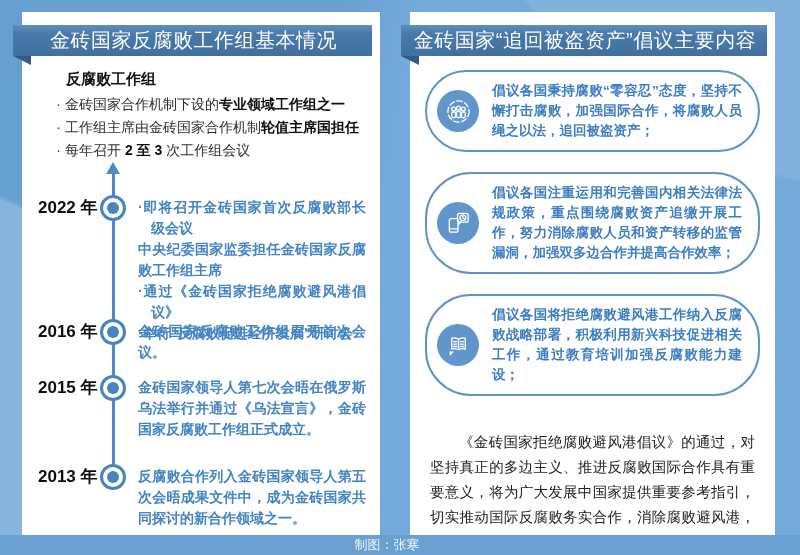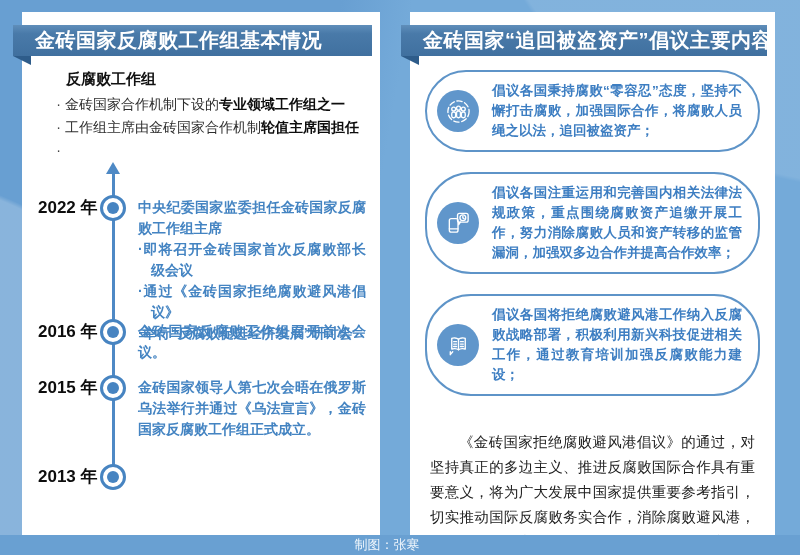--- a/index.html
+++ b/index.html
@@ -12,22 +12,22 @@
       radial-gradient(circle 430px at 880px -240px, rgba(255,255,255,.10) 0 99%, transparent 100%),
       linear-gradient(100deg,#689fd2 0 38%, #74aad9 46% 100%);
   }
   .card { position:absolute; top:12px; bottom:20px; background:#fff; }
   .card-left  { left:22px;  width:358px; }
   .card-right { left:410px; width:365px; }
 
   .banner {
     position:absolute; top:13px; left:-9px; right:8px; height:31px;
     background:linear-gradient(180deg,#5f8eba 0%, #497aa9 28%, #40709f 100%);
-    color:#fff; font-weight:bold; font-size:20px; letter-spacing:.5px;
-    line-height:31px; padding-left:22px; white-space:nowrap;
+    color:#fff; font-weight:normal; font-size:20px; letter-spacing:.5px;
+    line-height:31px; padding-left:2px; white-space:nowrap;text-align:center;
   }
   .banner-fold {
     position:absolute; left:-9px; top:44px; width:18px; height:9px;
     background:#2e5c8a; clip-path:polygon(0 0, 100% 0, 100% 100%);
   }
 
   
   .subtitle { position:absolute; top:58px; left:44px; font-size:15px; font-weight:bold; color:#111; }
   .facts { position:absolute; top:81px; left:30px; right:10px; }
   .fact { display:flex; font-size:14px; color:#2e2e2e; line-height:23px; }
@@ -81,32 +81,33 @@
     <div class="fact">
       <span class="mk">·</span>
       <span><span>金砖国家合作机制下设的</span><b>专业领域工作组之一</b><span></span></span>
     </div>
     <div class="fact">
       <span class="mk">·</span>
       <span><span>工作组主席由金砖国家合作机制</span><b>轮值主席国担任</b><span></span></span>
     </div>
     <div class="fact">
       <span class="mk">·</span>
+      <span><span>每年召开 </span><b>2 至 3</b><span> 次工作组会议</span></span>
     </div>
   </div>
 
   <div class="tl-arrow"></div>
   <div class="tl-line"></div>
 
   <div class="tl-row" style="top:183px;">
     <div class="tl-year">2022 年</div>
     <div class="tl-dot"></div>
     <div class="tl-text">
+      <div class="tl-item marked"><span>·</span><span>即将召开金砖国家首次反腐败部长级会议</span></div>
       <div class="tl-item">中央纪委国家监委担任金砖国家反腐败工作组主席</div>
-      <div class="tl-item marked"><span>·</span><span>即将召开金砖国家首次反腐败部长级会议</span></div>
       <div class="tl-item marked"><span>·</span><span>通过《金砖国家拒绝腐败避风港倡议》</span></div>
       <div class="tl-item marked"><span>·</span><span>举行“反腐败促进经济发展”研讨会</span></div>
     </div>
   </div>
 
   <div class="tl-row" style="top:307px;">
     <div class="tl-year">2016 年</div>
     <div class="tl-dot"></div>
     <div class="tl-text">
       <div class="tl-item">金砖国家反腐败工作组召开首次会议。</div>
@@ -117,20 +118,23 @@
     <div class="tl-year">2015 年</div>
     <div class="tl-dot"></div>
     <div class="tl-text">
       <div class="tl-item">金砖国家领导人第七次会晤在俄罗斯乌法举行并通过《乌法宣言》，金砖国家反腐败工作组正式成立。</div>
     </div>
   </div>
 
   <div class="tl-row" style="top:452px;">
     <div class="tl-year">2013 年</div>
     <div class="tl-dot"></div>
+    <div class="tl-text">
+      <div class="tl-item">反腐败合作列入金砖国家领导人第五次会晤成果文件中，成为金砖国家共同探讨的新合作领域之一。</div>
+    </div>
   </div>
 </div>
 
 <div class="card card-right">
   <div class="banner">
     <span>金砖国家“追回被盗资产”倡议主要内容</span>
   </div>
   <div class="banner-fold"></div>
 
   <div class="pills">

